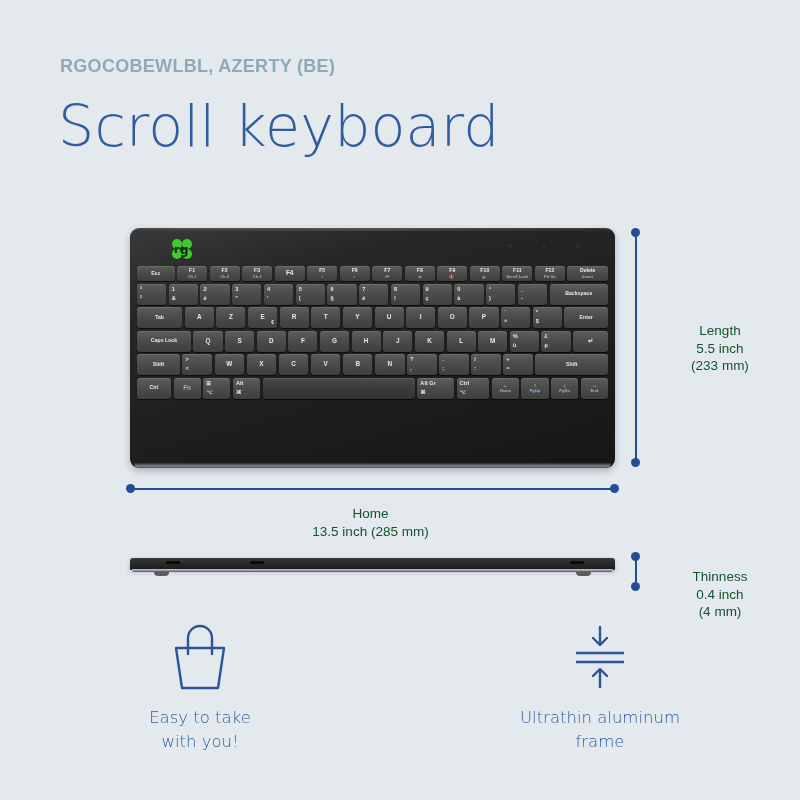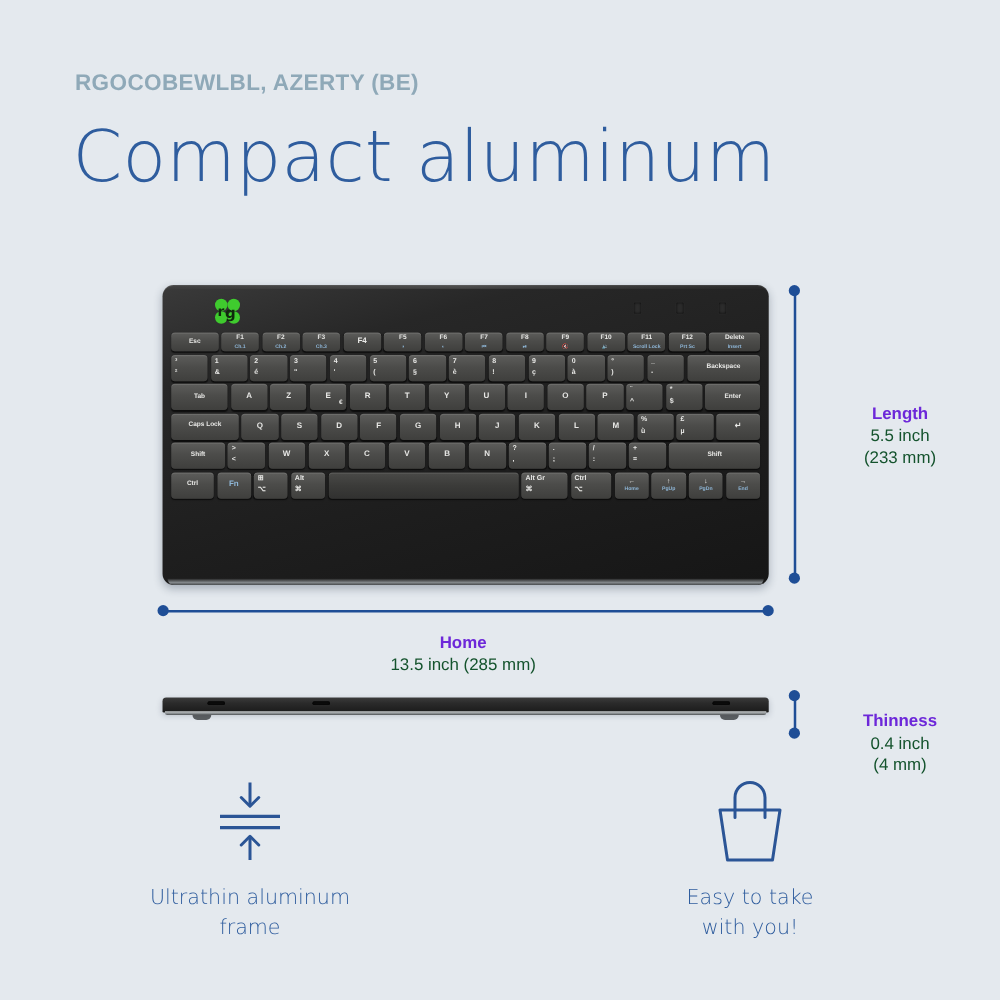--- a/index.html
+++ b/index.html
@@ -97,40 +97,40 @@
   .side-slot{position:absolute;top:5px;height:3px;width:14px;border-radius:2px;
     background:#0d0d0d;box-shadow:inset 0 0 2px #000;}
   .side-foot{position:absolute;top:16px;width:15px;height:4px;border-radius:0 0 4px 4px;
     background:#2d3033;opacity:.75;}
 
   
   .dimline-v{position:absolute;width:2px;background:#1f4e96;}
   .dimline-h{position:absolute;height:2px;background:#1f4e96;}
   .dot{position:absolute;width:9px;height:9px;border-radius:50%;background:#1f4e96;}
   .dimlabel{position:absolute;text-align:center;line-height:1.30;}
-  .dimlabel .cap{color:#6d28d9;font-weight:bold;font-size:13.5px;}
+  .dimlabel .cap{color:#14532d;font-weight:normal;font-size:13.5px;}
   .dimlabel .val{color:#14532d;font-size:13.5px;}
 
   
   .features{position:absolute;left:0;top:618px;width:800px;display:flex;}
   .feat{flex:1 1 0;display:flex;flex-direction:column;align-items:center;}
   .feat-icon{height:78px;display:flex;align-items:center;justify-content:center;}
   .feat-cap{
     margin-top:10px;text-align:center;color:#2f5d9e;
     font-size:16.5px;line-height:1.45;font-weight:300;
     font-family:"DejaVu Sans","Liberation Sans",sans-serif;
   }
 </style>
 </head>
 <body>
 
 <div class="page">
 
   <div class="subtitle">RGOCOBEWLBL, AZERTY (BE)</div>
-  <div class="title">Compact aluminum</div>
+  <div class="title">Scroll keyboard</div>
 
   <div class="kb">
     <div class="kb-bezel-hl"></div>
 
     <div class="logo">
       <svg viewBox="0 0 34 26" width="34" height="26">
         <g fill="#3fcb2e">
           <circle cx="12" cy="7" r="5"></circle>
           <circle cx="22" cy="7" r="5"></circle>
           <circle cx="12" cy="17" r="5"></circle>
@@ -508,46 +508,46 @@
   <div class="dot" style="left:631px;top:552px;"></div>
   <div class="dimline-v" style="left:634.5px;top:556px;height:30px;"></div>
   <div class="dot" style="left:631px;top:582px;"></div>
   <div class="dimlabel" style="left:655px;top:541px;width:130px;margin-top:27px;">
     <div class="cap">Thinness</div>
     <div class="val">0.4 inch</div>
     <div class="val">(4 mm)</div>
   </div>
 
   <div class="features">
+
+    <div class="feat">
+      <div class="feat-icon">
+        <svg viewBox="0 0 64 70" width="64" height="70">
+          <path d="M8 26 L56 26 L50 66 L14 66 Z" fill="none" stroke="#2b5596" stroke-width="2.4" stroke-linejoin="round"></path>
+          <path d="M20 32 L20 16 a12 12 0 0 1 24 0 L44 32" fill="none" stroke="#2b5596" stroke-width="2.4" stroke-linecap="round"></path>
+        </svg>
+      </div>
+      <div class="feat-cap">
+        <span>Easy to take</span><br>
+        <span>with you!</span>
+      </div>
+    </div>
 
     <div class="feat">
       <div class="feat-icon">
         <svg viewBox="0 0 64 70" width="64" height="70">
           <line x1="32" y1="4" x2="32" y2="22" stroke="#2b5596" stroke-width="2.4"></line>
           <path d="M25 16 L32 23 L39 16" fill="none" stroke="#2b5596" stroke-width="2.4" stroke-linecap="round" stroke-linejoin="round"></path>
           <line x1="8" y1="31" x2="56" y2="31" stroke="#2b5596" stroke-width="2.6"></line>
           <line x1="8" y1="40" x2="56" y2="40" stroke="#2b5596" stroke-width="2.6"></line>
           <line x1="32" y1="66" x2="32" y2="48" stroke="#2b5596" stroke-width="2.4"></line>
           <path d="M25 54 L32 47 L39 54" fill="none" stroke="#2b5596" stroke-width="2.4" stroke-linecap="round" stroke-linejoin="round"></path>
         </svg>
       </div>
       <div class="feat-cap">
         <span>Ultrathin aluminum</span><br>
         <span>frame</span>
       </div>
     </div>
 
-    <div class="feat">
-      <div class="feat-icon">
-        <svg viewBox="0 0 64 70" width="64" height="70">
-          <path d="M8 26 L56 26 L50 66 L14 66 Z" fill="none" stroke="#2b5596" stroke-width="2.4" stroke-linejoin="round"></path>
-          <path d="M20 32 L20 16 a12 12 0 0 1 24 0 L44 32" fill="none" stroke="#2b5596" stroke-width="2.4" stroke-linecap="round"></path>
-        </svg>
-      </div>
-      <div class="feat-cap">
-        <span>Easy to take</span><br>
-        <span>with you!</span>
-      </div>
-    </div>
-
 
   </div>
 </div>
 
 </body></html>

